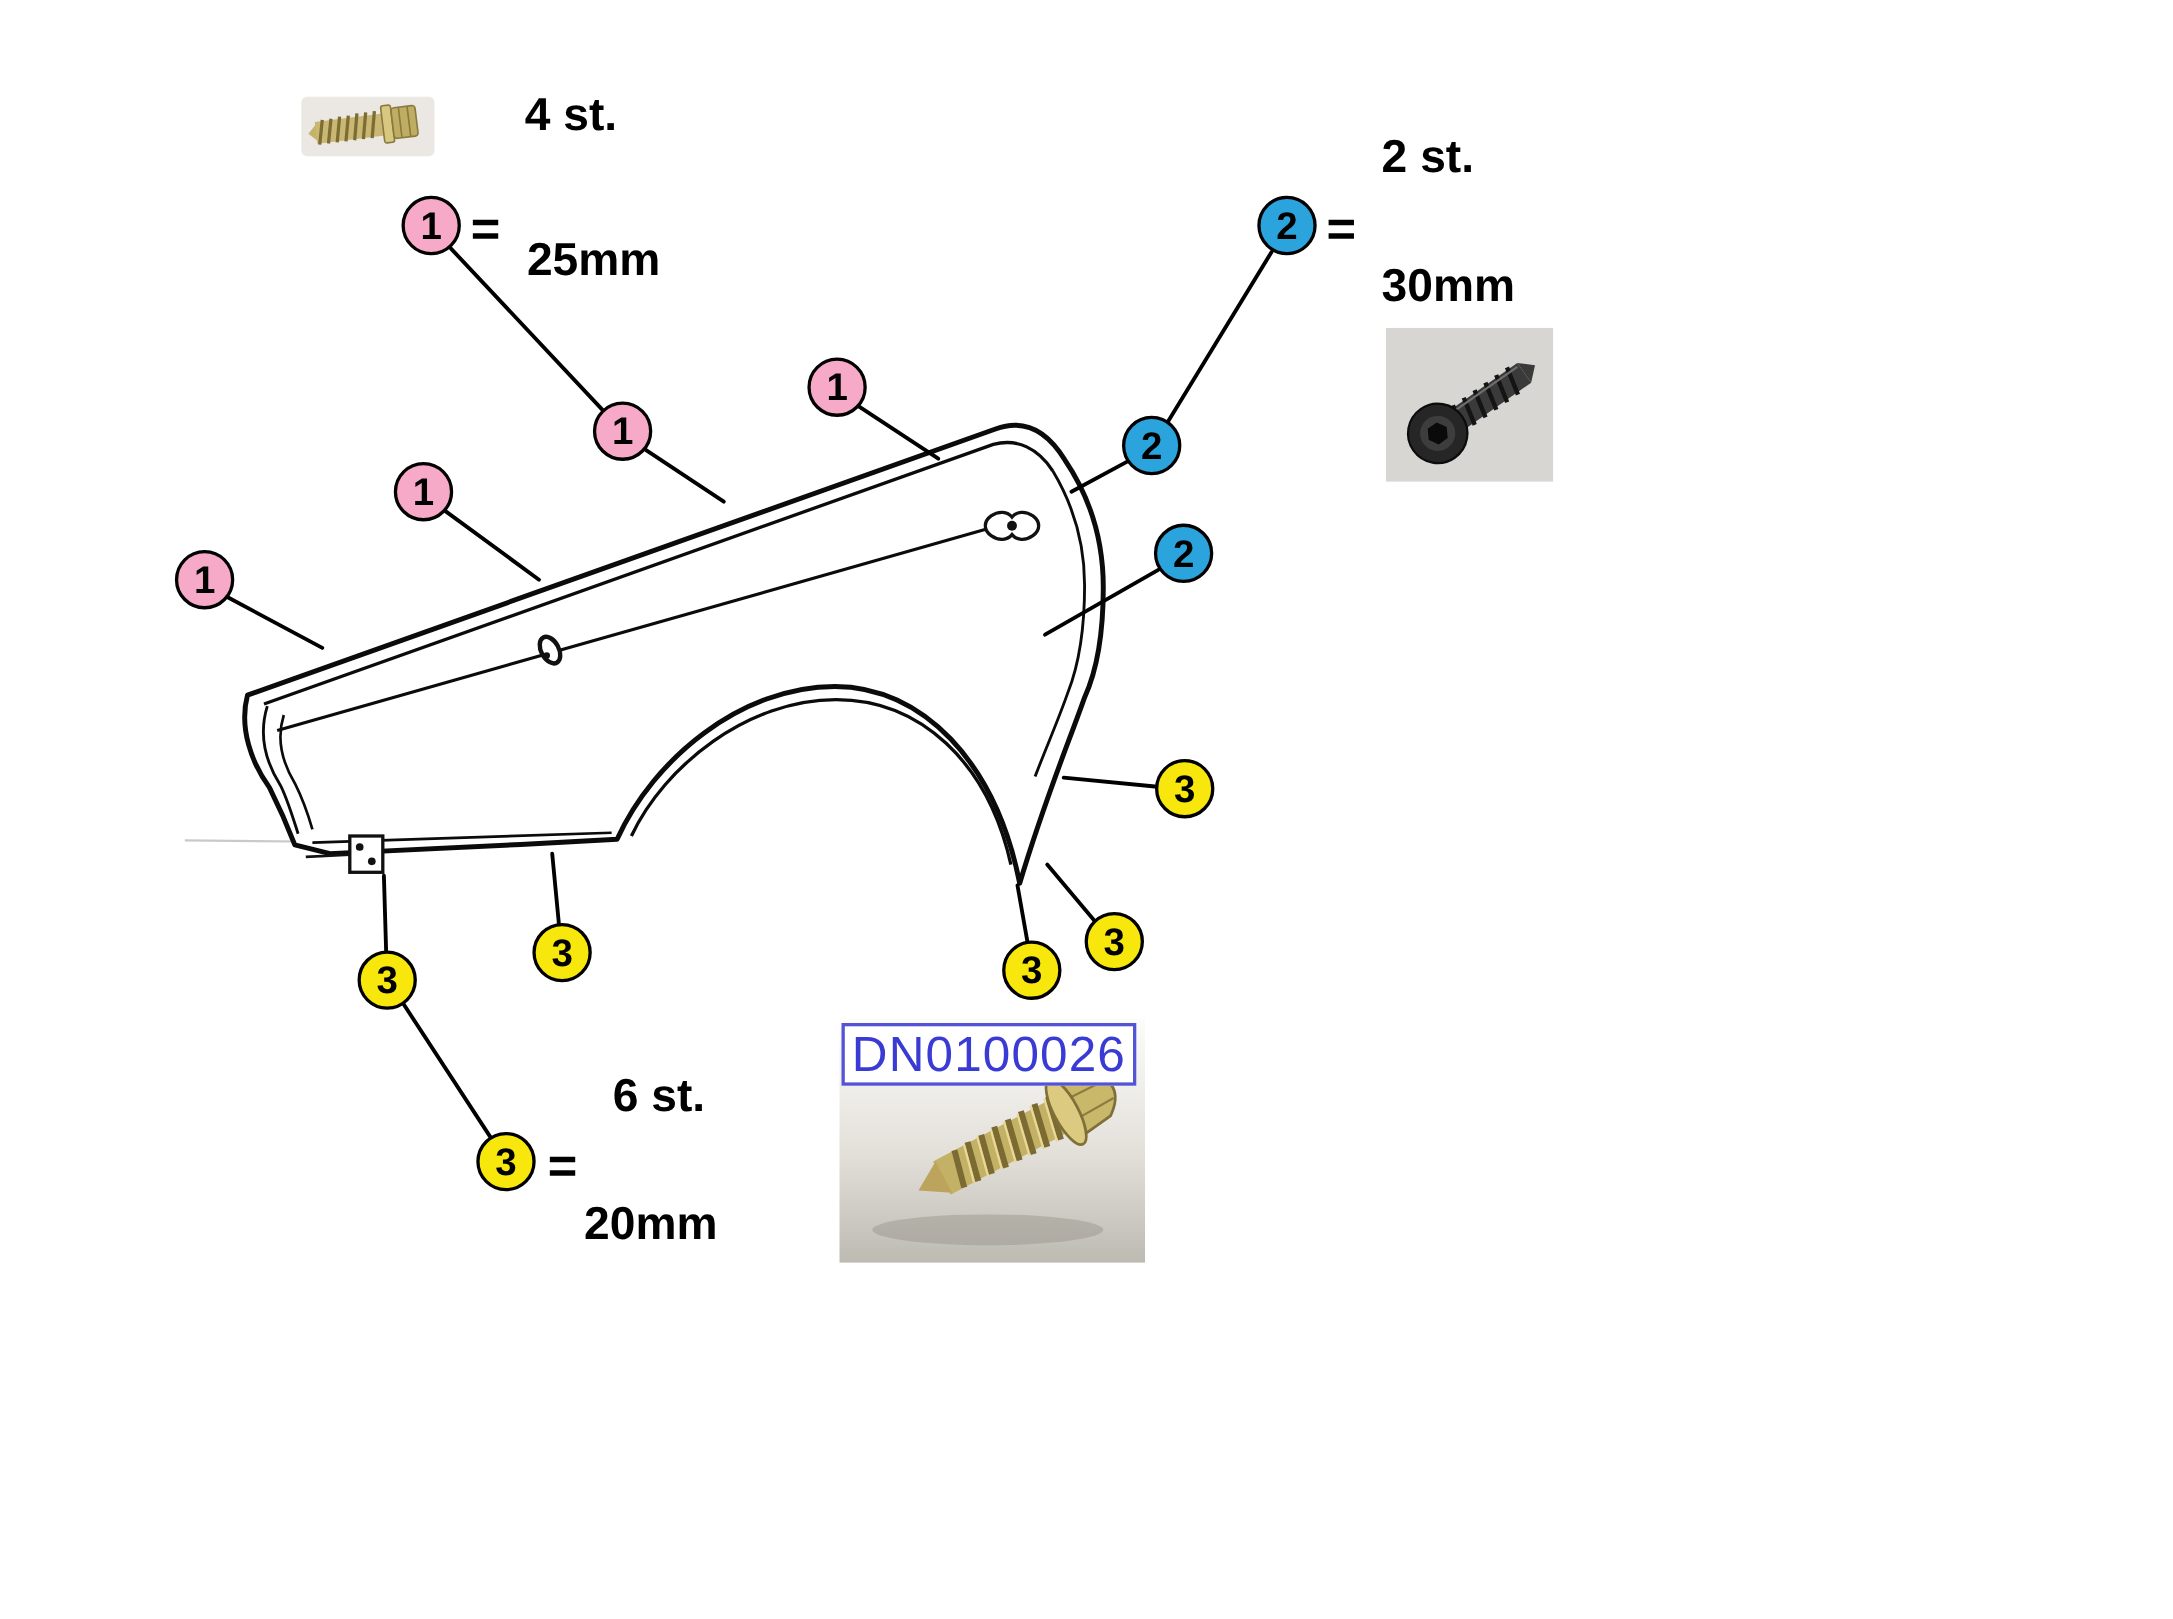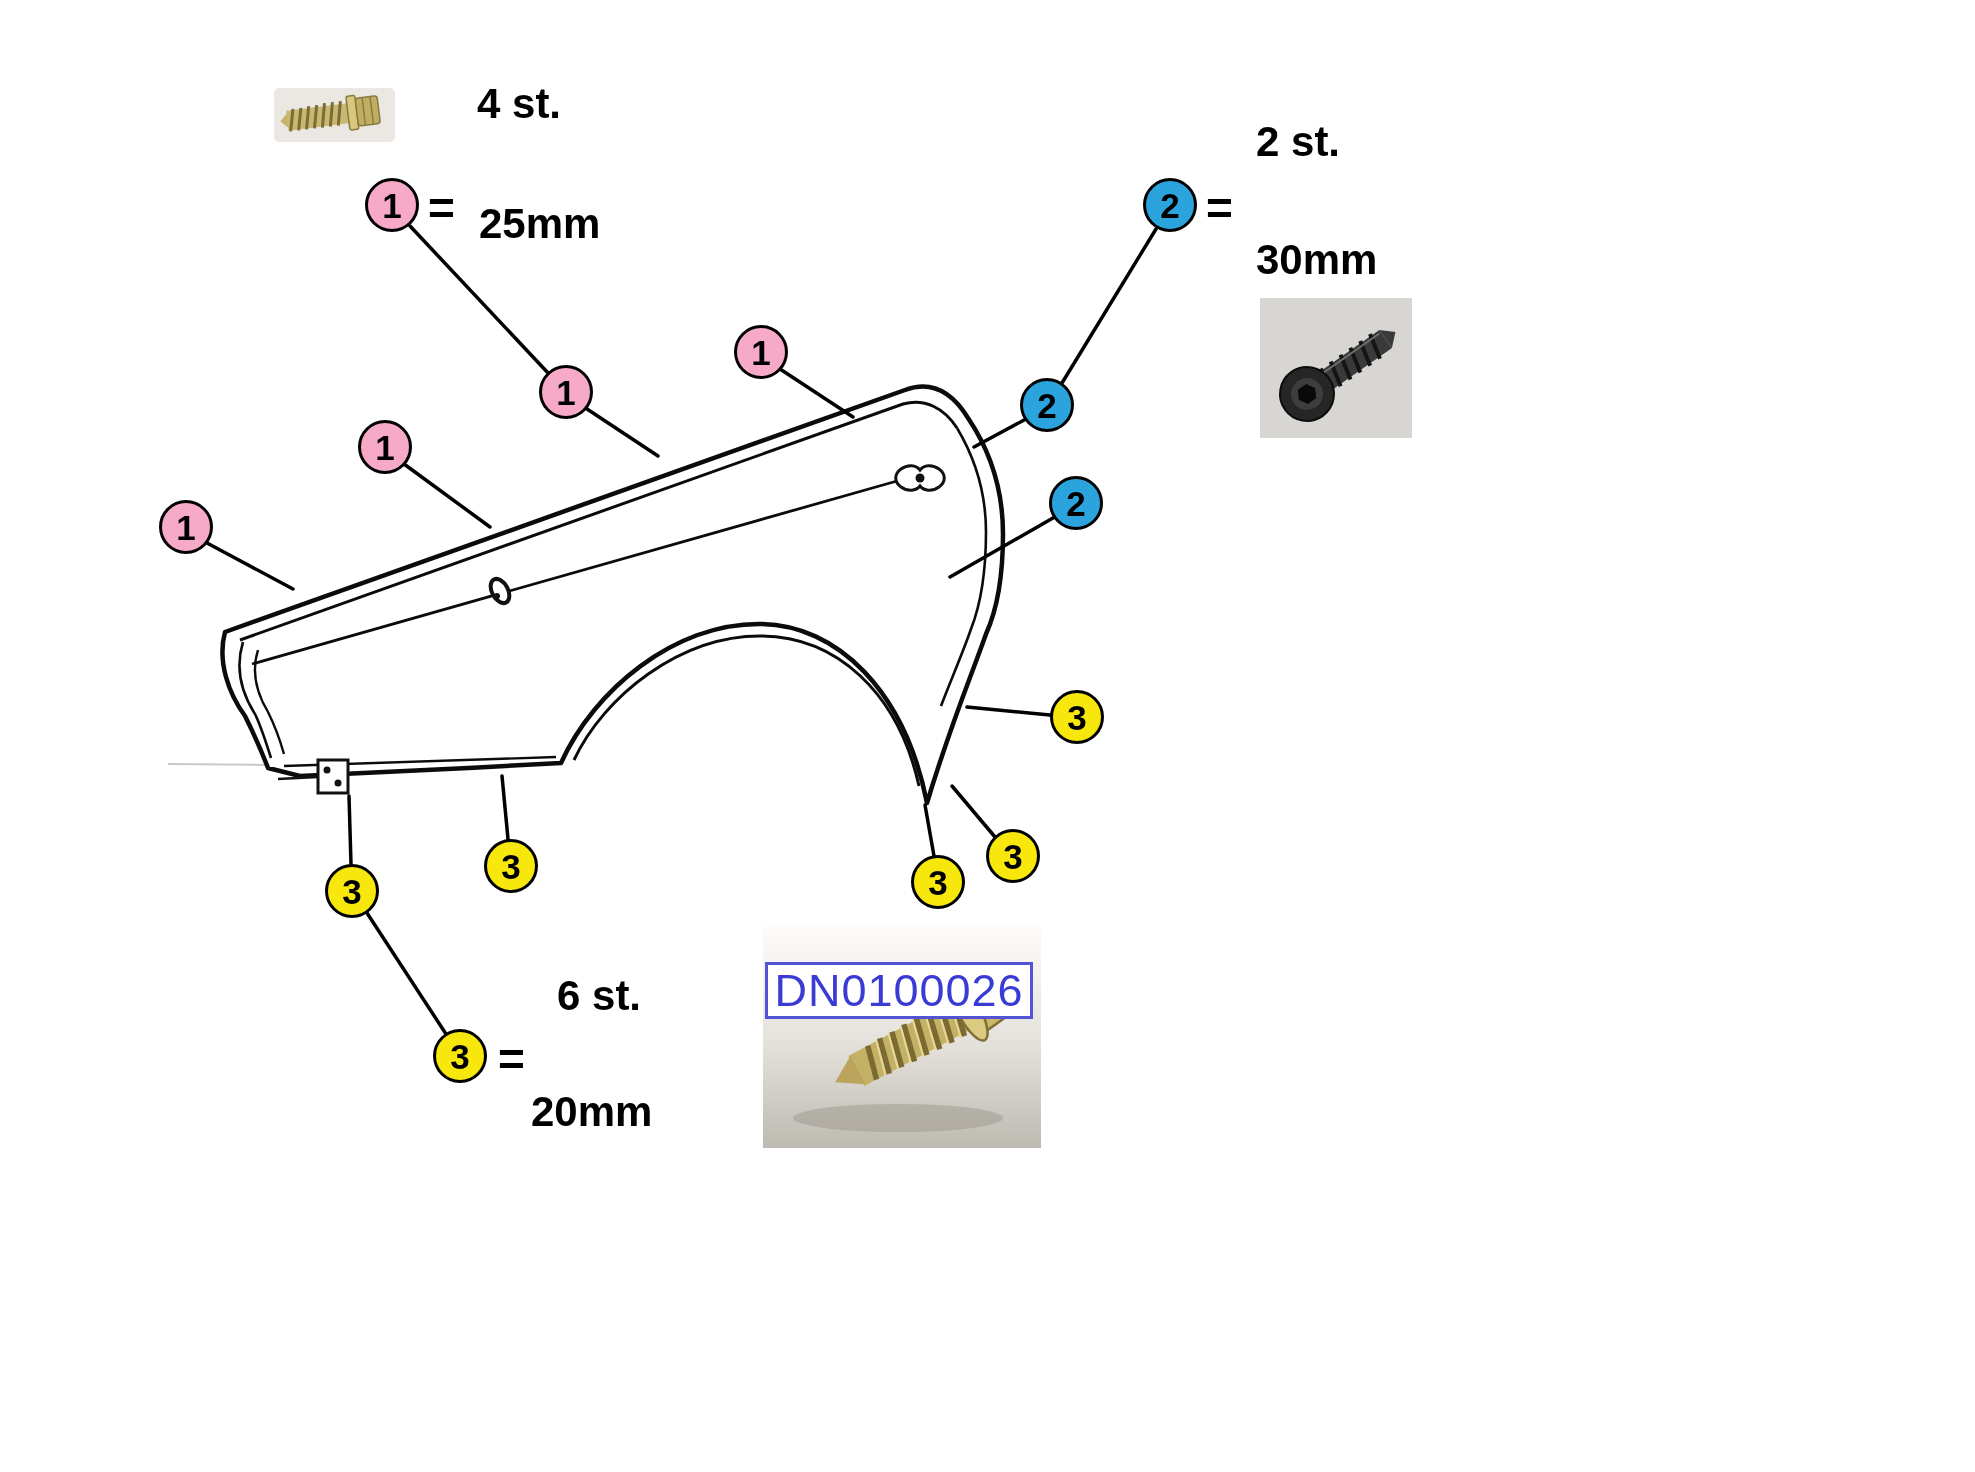--- a/index.html
+++ b/index.html
@@ -21,21 +21,21 @@
   .eq   { position:absolute; font-weight:bold; font-size:46px; z-index:4; }
   .partbox {
     position:absolute; border:3px solid #000; background:#fff;
     font-weight:bold; font-size:42px; padding:2px 12px; white-space:nowrap; z-index:4; line-height:1.15;
   }
   .shot { position:absolute; z-index:2; }
   .photo-label {
     position:absolute; left:765px; top:930px; width:268px; height:57px;
     border:3px solid #5353d6; background:#fff; color:var(--dn-blue,#3a3ad4);
     font-size:45px; display:flex; align-items:center; justify-content:center;
-    letter-spacing:1px; z-index:6;margin-top:32px;
+    letter-spacing:1px; z-index:6;
   }
 </style>
 </head>
 <body>
 
 <div class="canvas">
 
   <svg class="layer" viewBox="0 0 1975 1472">
 
     <line x1="168" y1="764" x2="272" y2="765" stroke="#c9c9c9" stroke-width="2"></line>
@@ -105,21 +105,21 @@
       <rect x="76" y="14" width="9" height="34" rx="2" fill="#d8c87f" stroke="#8a7a40" stroke-width="1.5"></rect>
       <rect x="85" y="17" width="22" height="28" rx="3" fill="#bfae62" stroke="#8a7a40" stroke-width="1.5"></rect>
       <line x1="92" y1="17" x2="92" y2="45" stroke="#8a7a40" stroke-width="1.5"></line>
       <line x1="100" y1="17" x2="100" y2="45" stroke="#8a7a40" stroke-width="1.5"></line>
     </g>
   </svg>
 
   <div class="lbl" style="left:477px; top:80px;">4 st.</div>
   <div class="badge pink" style="left:365px; top:178px;">1</div>
   <div class="eq" style="left:428px; top:181px;">=</div>
-  <div class="lbl" style="left:479px; top:200px;">25mm</div>
+  <div class="lbl" style="left:479px; top:212px;">25mm</div>
 
   <div class="lbl" style="left:1256px; top:118px;">2 st.</div>
   <div class="badge blue" style="left:1143px; top:178px;">2</div>
   <div class="eq" style="left:1206px; top:181px;">=</div>
   <div class="lbl" style="left:1256px; top:236px;">30mm</div>
 
   <svg class="shot" style="left:1260px; top:298px;" width="152" height="140" viewBox="0 0 152 140">
     <rect width="152" height="140" fill="#d8d6d3"></rect>
     <g transform="translate(47,96) rotate(-35)">
       <rect x="18" y="-11" width="78" height="22" fill="#3a3a3a"></rect>

